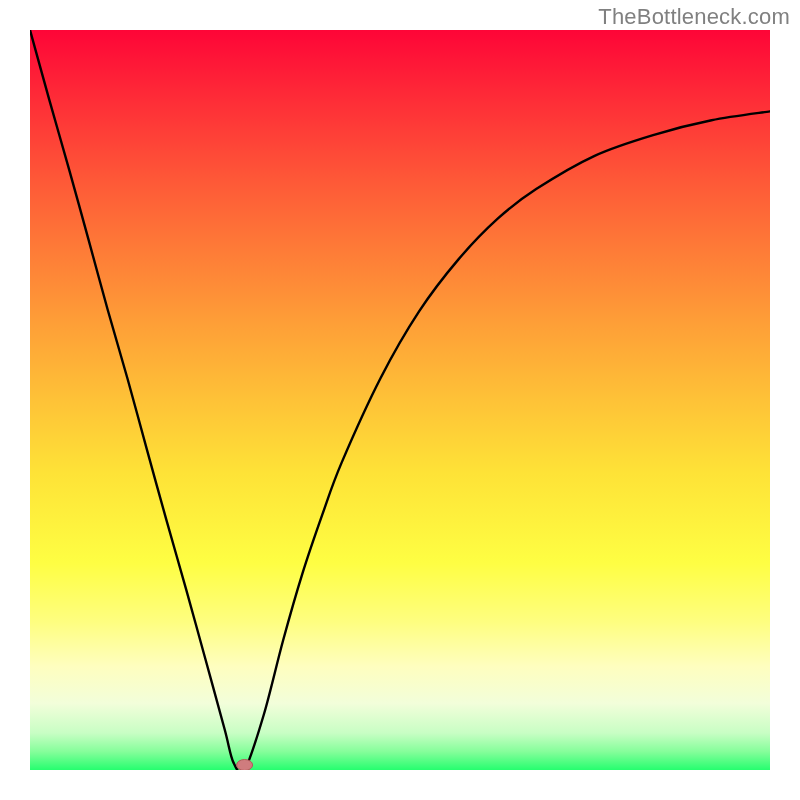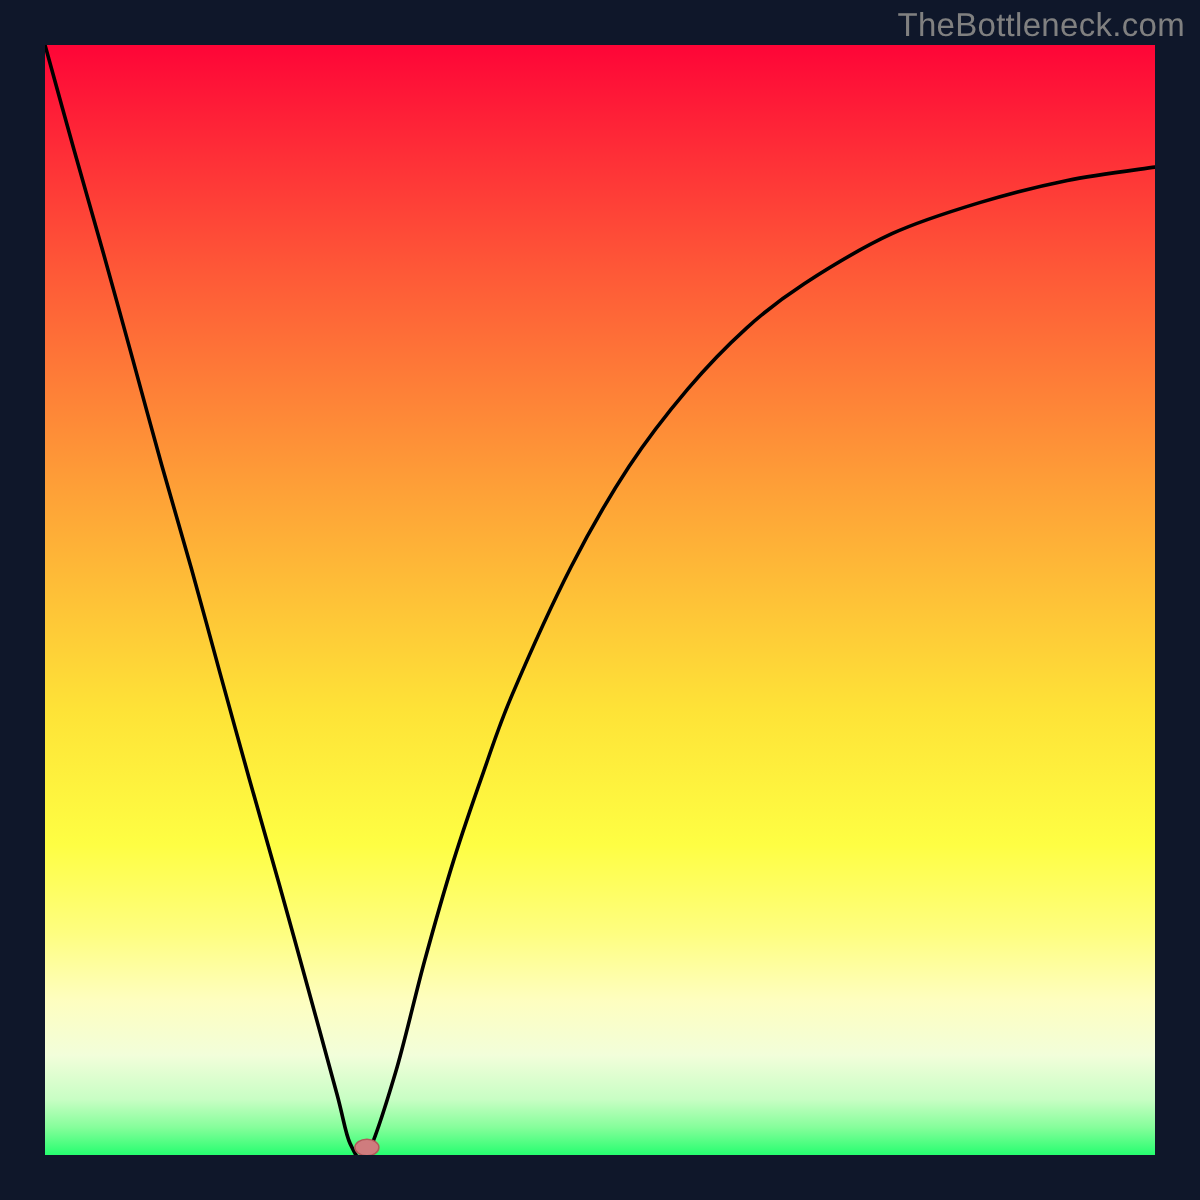--- a/index.html
+++ b/index.html
@@ -8,21 +8,21 @@
     width: 800px;
     height: 800px;
     background: #000;
     overflow: hidden;
     font-family: Arial, Helvetica, sans-serif;
   }
   .outer {
     position: relative;
     width: 800px;
     height: 800px;
-    background: #0f172a;
+    background: #ffffff;
   }
   .plot-area {
     position: absolute;
     left: 30px;
     top: 30px;
     width: 740px;
     height: 740px;
   }
   .watermark {
     position: absolute;

